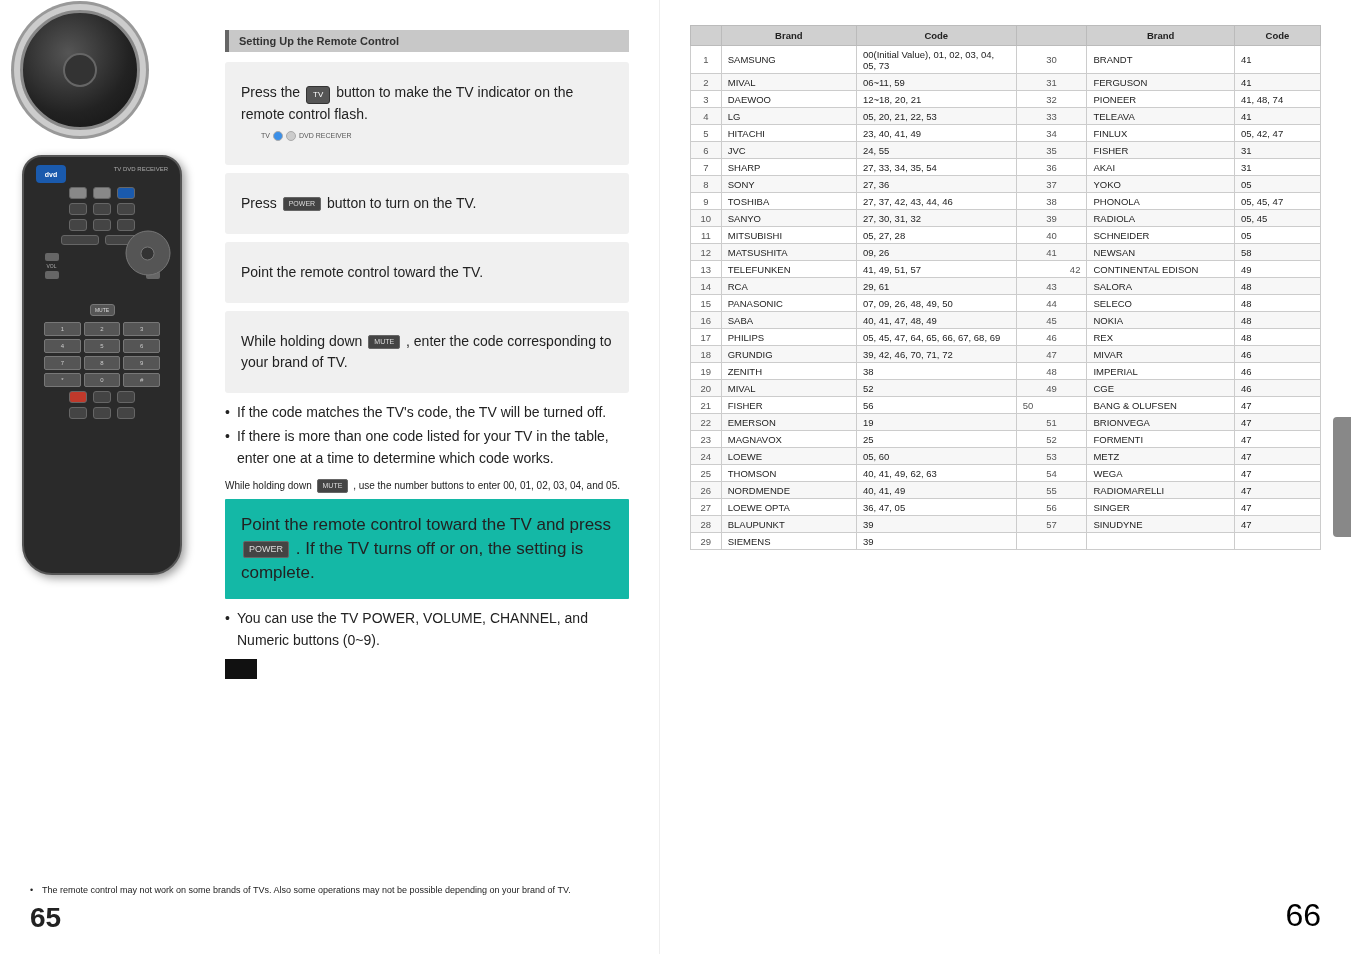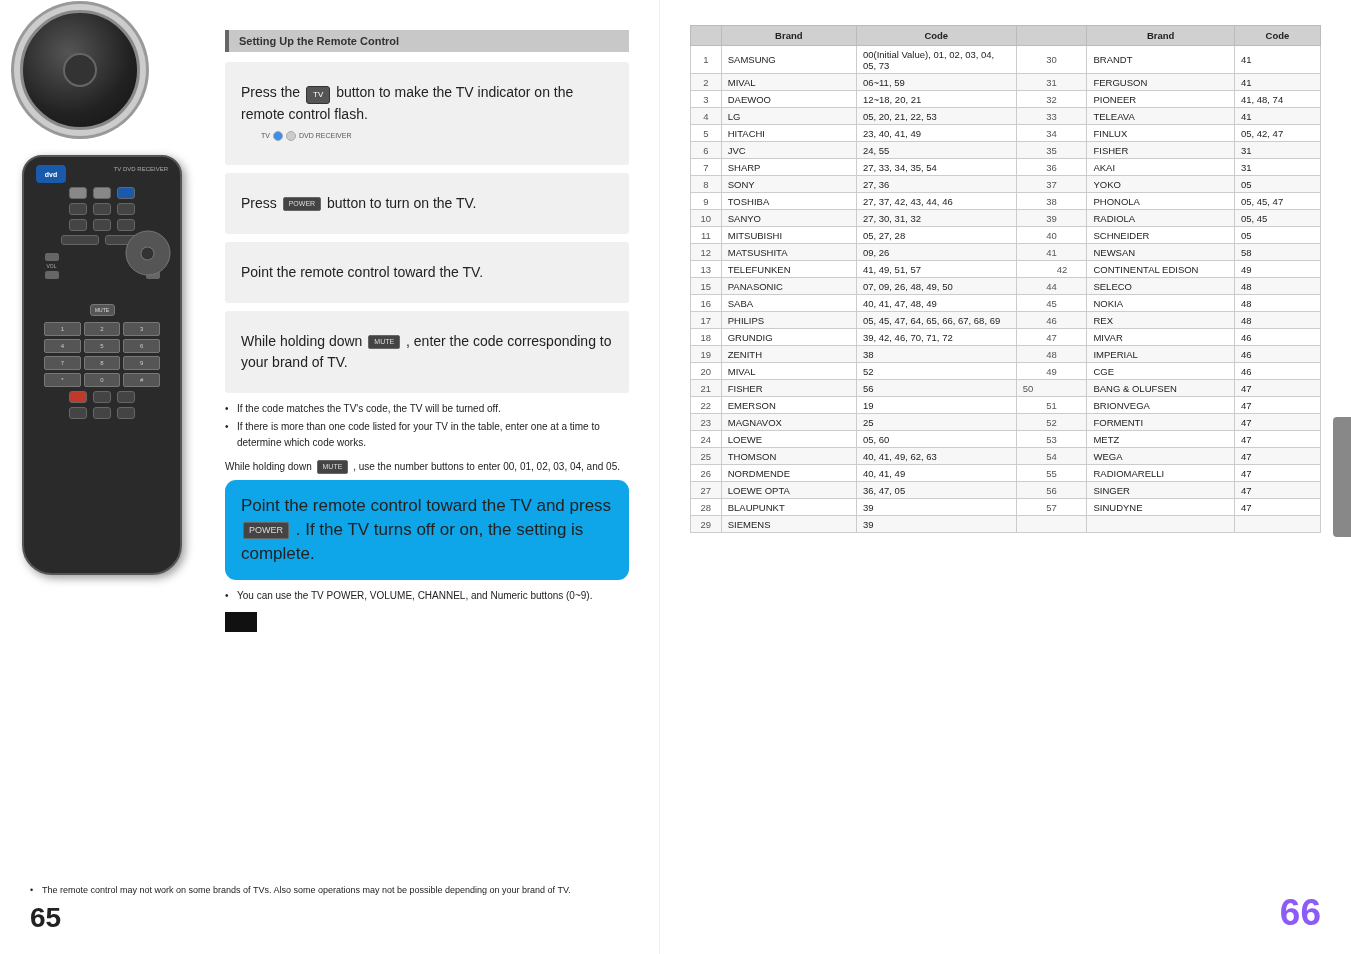--- a/index.html
+++ b/index.html
@@ -202,21 +202,21 @@
       padding: 2px 6px;
       border-radius: 3px;
       border: 1px solid #333;
       margin: 0 2px;
     }
 
     .bullet-list {
       margin: 4px 0 8px 195px;
       padding-left: 0;
       list-style: none;
-      font-size: 10px;
+      font-size: 14px;
       line-height: 1.6;
     }
 
     .bullet-list li {
       padding-left: 12px;
       position: relative;
       margin-bottom: 2px;
     }
 
     .bullet-list li::before {
@@ -242,23 +242,23 @@
       left: 30px;
       font-size: 28px;
       font-weight: bold;
       color: #222;
     }
 
     .page-num-right {
       position: absolute;
       bottom: 20px;
       right: 30px;
-      font-size: 37px;
-      font-weight: bold;
-      color: #8b5cf6;
+      font-size: 32px;
+      font-weight: normal;
+      color: #000000;
     }
 
     .footnotes {
       position: absolute;
       bottom: 55px;
       left: 30px;
       right: 30px;
       font-size: 9px;
       line-height: 1.6;
     }
@@ -522,21 +522,21 @@
     </ul>
 
     
     <div style="margin-left:195px;font-size:10px;line-height:1.5;margin-bottom:6px;">
       <span>While holding down</span>
       <span class="hold-btn">MUTE</span>
       <span>, use the number buttons to enter 00, 01, 02, 03, 04, and 05.</span>
     </div>
 
     
-    <div style="margin-left:195px;background:#0ea5e9;padding:14px 16px;margin-bottom:8px;border-radius:11px;">
+    <div style="margin-left:195px;background:#14b8a6;padding:14px 16px;margin-bottom:8px;border-radius:1px;">
       <div style="font-size:17px;line-height:1.4;">
         <span>Point the remote control toward the TV and press</span>
         <span class="hold-btn" style="font-size:9px;">POWER</span>
         <span>. If the TV turns off or on, the setting is complete.</span>
       </div>
     </div>
 
     
     <ul class="bullet-list">
       <li>You can use the TV POWER, VOLUME, CHANNEL, and Numeric buttons (0~9).</li>
@@ -663,23 +663,31 @@
             <td>MATSUSHITA</td>
             <td>09, 26</td>
             <td style="text-align: center; color: rgb(85, 85, 85);">41</td>
             <td>NEWSAN</td>
             <td>58</td>
           </tr>
           <tr>
             <td style="text-align: center; color: rgb(85, 85, 85);">13</td>
             <td>TELEFUNKEN</td>
             <td>41, 49, 51, 57</td>
-            <td style="text-align: left; color: rgb(85, 85, 85); padding-left: 40px;">42</td>
+            <td style="text-align: right; color: rgb(85, 85, 85); padding-left: 40px;">42</td>
             <td>CONTINENTAL EDISON</td>
             <td>49</td>
+          </tr>
+          <tr>
+            <td style="text-align: center; color: rgb(85, 85, 85);">14</td>
+            <td>RCA</td>
+            <td>29, 61</td>
+            <td style="text-align: center; color: rgb(85, 85, 85);">43</td>
+            <td>SALORA</td>
+            <td>48</td>
           </tr>
           <tr>
             <td style="text-align: center; color: rgb(85, 85, 85);">15</td>
             <td>PANASONIC</td>
             <td>07, 09, 26, 48, 49, 50</td>
             <td style="color: rgb(85, 85, 85);">44</td>
             <td>SELECO</td>
             <td>48</td>
           </tr>
           <tr>

